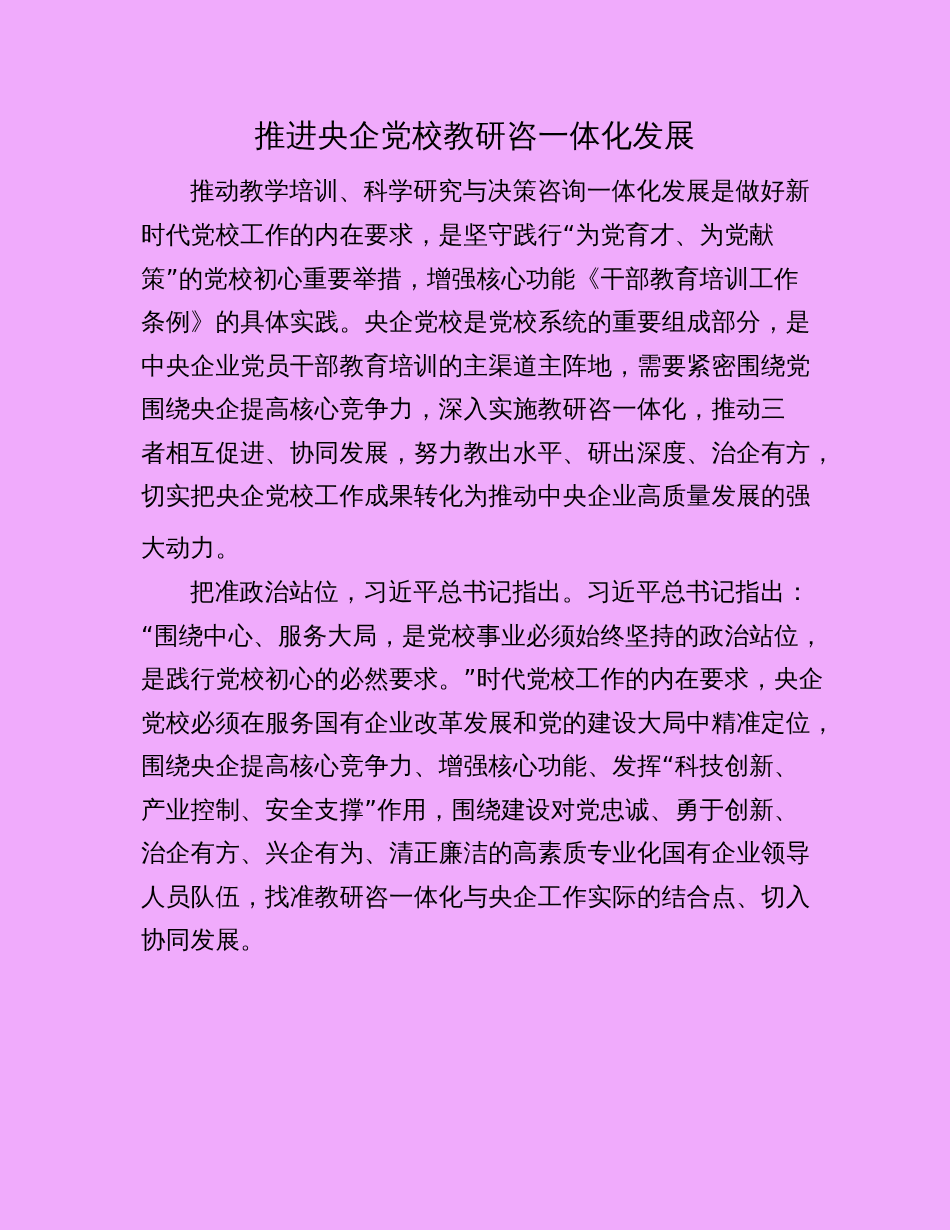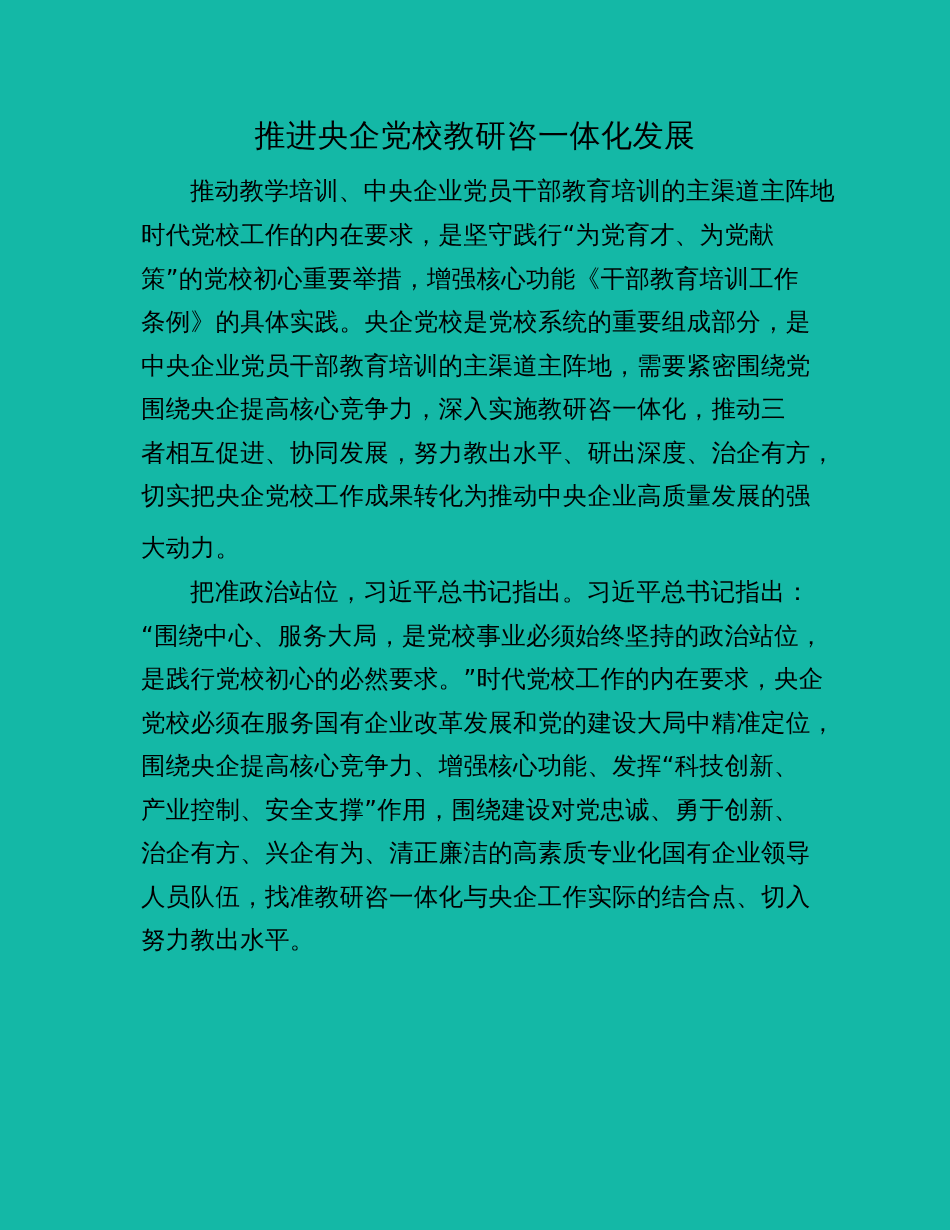--- a/index.html
+++ b/index.html
@@ -12,21 +12,21 @@
       height: 1230px;
       position: relative;
       overflow: hidden;
       font-family: "DejaVu Sans", "Liberation Sans", sans-serif;
       color: #000000;
     }
     .page {
       position: absolute;
       left: 0; top: 0;
       width: 950px; height: 1230px;
-      background: #14b8a6;
+      background: #f0abfc;
     }
     .title {
       position: absolute;
       left: 0;
       width: 950px;
       top: 113px;
       text-align: center;
       font-size: 31px;
       line-height: 44px;
       letter-spacing: 0.5px;
@@ -42,35 +42,35 @@
     }
     .indent { left: 190px; }
   </style>
 </head>
 <body>
 
 <div class="page">
   <h1 class="title" style="margin:0;font-weight:normal;">推进央企党校教研咨一体化发展</h1>
 
   <div>
-    <div class="line indent" style="top:175px">推动教学培训、中央企业党员干部教育培训的主渠道主阵地</div>
+    <div class="line indent" style="top:175px">推动教学培训、科学研究与决策咨询一体化发展是做好新</div>
     <div class="line" style="top:219px">时代党校工作的内在要求，是坚守践行“为党育才、为党献</div>
     <div class="line" style="top:263px">策”的党校初心重要举措，增强核心功能《干部教育培训工作</div>
     <div class="line" style="top:306px">条例》的具体实践。央企党校是党校系统的重要组成部分，是</div>
     <div class="line" style="top:350px">中央企业党员干部教育培训的主渠道主阵地，需要紧密围绕党</div>
     <div class="line" style="top:393px">围绕央企提高核心竞争力，深入实施教研咨一体化，推动三</div>
     <div class="line" style="top:437px">者相互促进、协同发展，努力教出水平、研出深度、治企有方，</div>
     <div class="line" style="top:480px">切实把央企党校工作成果转化为推动中央企业高质量发展的强</div>
     <div class="line" style="top:532px">大动力。</div>
   </div>
 
   <div>
     <div class="line indent" style="top:576px">把准政治站位，习近平总书记指出。习近平总书记指出：</div>
     <div class="line" style="top:620px">“围绕中心、服务大局，是党校事业必须始终坚持的政治站位，</div>
     <div class="line" style="top:663px">是践行党校初心的必然要求。”时代党校工作的内在要求，央企</div>
     <div class="line" style="top:707px">党校必须在服务国有企业改革发展和党的建设大局中精准定位，</div>
     <div class="line" style="top:750px">围绕央企提高核心竞争力、增强核心功能、发挥“科技创新、</div>
     <div class="line" style="top:794px">产业控制、安全支撑”作用，围绕建设对党忠诚、勇于创新、</div>
     <div class="line" style="top:837px">治企有方、兴企有为、清正廉洁的高素质专业化国有企业领导</div>
     <div class="line" style="top:881px">人员队伍，找准教研咨一体化与央企工作实际的结合点、切入</div>
-    <div class="line" style="top:924px">努力教出水平。</div>
+    <div class="line" style="top:924px">协同发展。</div>
   </div>
 </div>
 
 </body></html>

